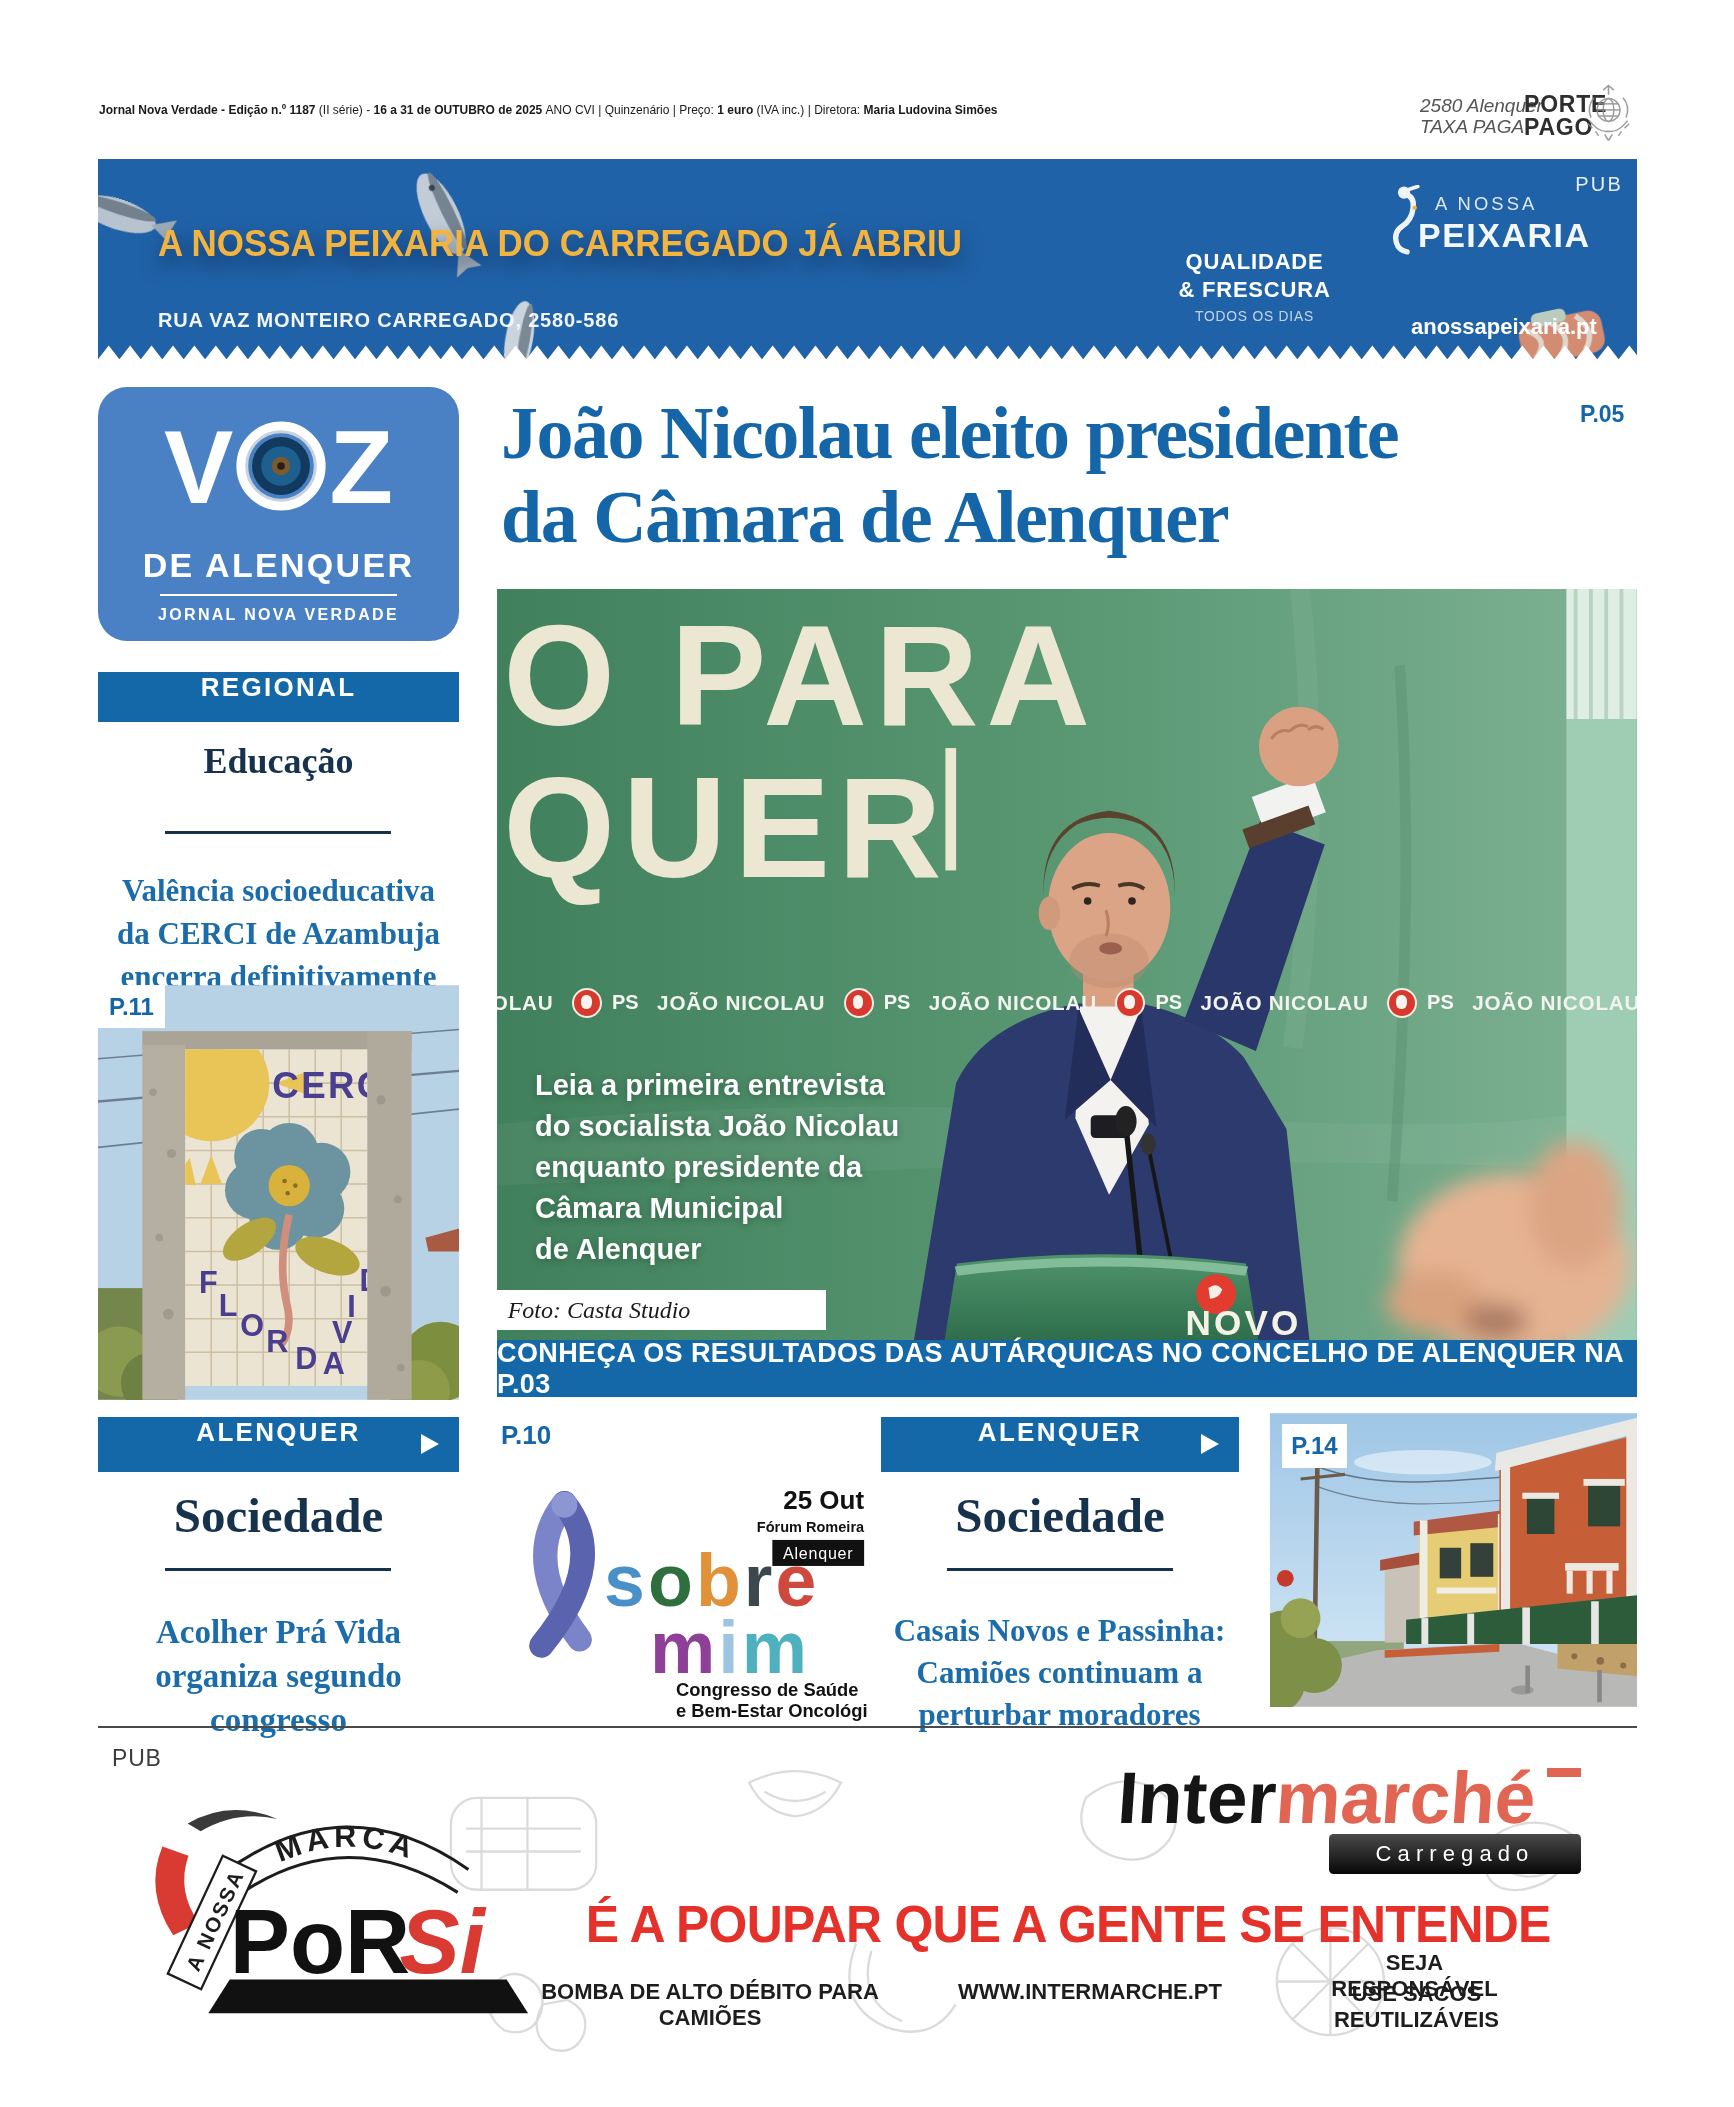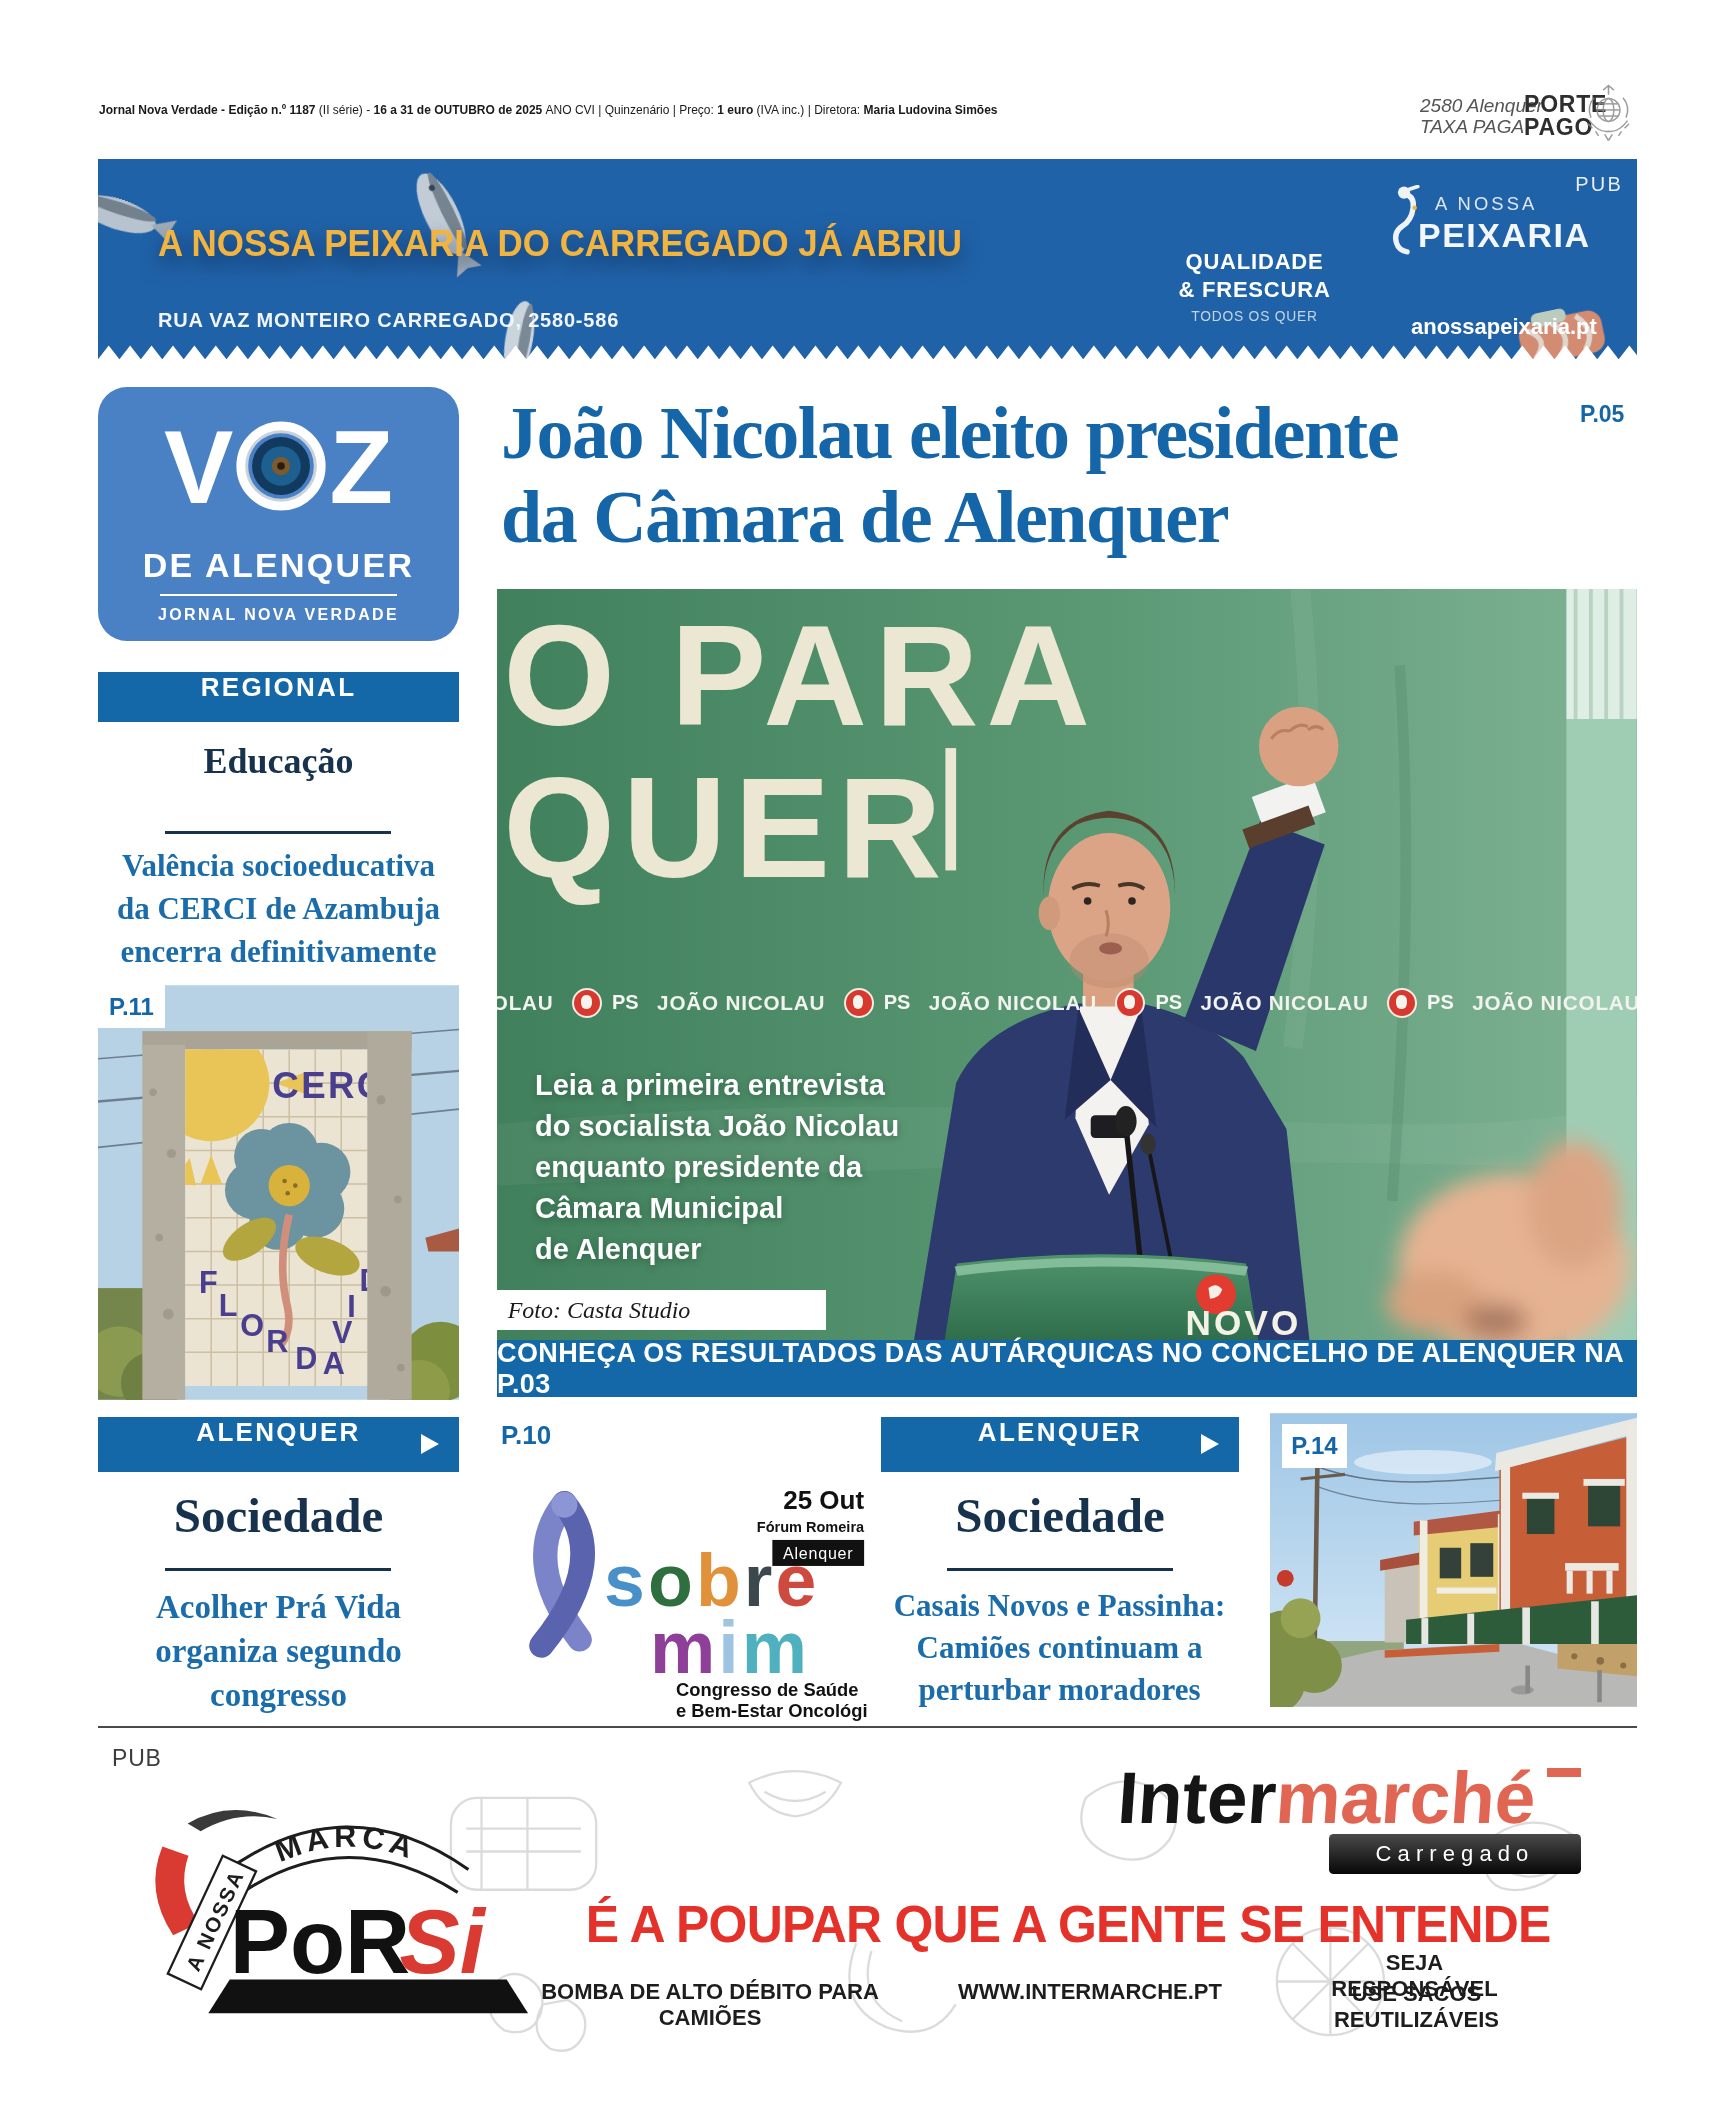--- a/index.html
+++ b/index.html
@@ -69,21 +69,21 @@
   .tri{position:absolute;right:20px;top:50%;margin-top:-10.7px;width:0;height:0;
        border-left:18.4px solid #fff;border-top:10.7px solid transparent;border-bottom:10.7px solid transparent;}
   .sectionname{font-size:36px;font-weight:bold;color:#17324d;}
   .sec-edu{left:98px;top:740px;width:361px;}
   .sec-socL{left:98px;top:1487px;width:361px;font-size:49px;}
   .sec-socR{left:881px;top:1487px;width:358px;font-size:49px;}
   .rule{height:3.1px;background:#17324d;}
   .rule-edu{left:165px;top:831px;width:226px;}
   .rule-socL{left:165px;top:1568px;width:226px;}
   .rule-socR{left:947px;top:1568px;width:226px;}
-  .subhead{font-weight:bold;color:#1b6cab;}
+  .subhead{font-weight:bold;color:#1b6cab;margin-top:25px;}
   .sub-edu{left:98px;top:844px;width:361px;font-size:31px;line-height:43px;}
   .sub-socL{left:98px;top:1585px;width:361px;font-size:33px;line-height:44px;}
   .sub-socR{left:867px;top:1585px;width:385px;font-size:31px;line-height:42px;}
 
   .pagebox{background:#fff;display:flex;align-items:center;justify-content:center;}
   .pagebox span{color:#1566a9;font-weight:bold;font-size:24px;}
   .p11{left:98px;top:985px;width:67px;height:43px;z-index:4;}
   .p14{left:1282px;top:1424px;width:65px;height:44px;z-index:4;}
   .p10{left:501px;top:1420px;font-size:26px;font-weight:bold;color:#1566a9;}
 
@@ -166,21 +166,21 @@
           <rect x="20" y="-10" width="46" height="18" rx="8" fill="#cdd9c2"></rect>
         </g>
       </g>
     </svg>
     <div class="pub">PUB</div>
     <div class="banner-headline">A NOSSA PEIXARIA DO CARREGADO JÁ ABRIU</div>
     <div class="banner-address">RUA VAZ MONTEIRO CARREGADO, 2580-586</div>
     <div class="quality">
       <div class="q1">QUALIDADE</div>
       <div class="q2">&amp; FRESCURA</div>
-      <div class="q3">TODOS OS QUER</div>
+      <div class="q3">TODOS OS DIAS</div>
     </div>
     <div class="seahorse">
       <svg width="43" height="73" viewBox="0 0 56 96">
         <path d="M30 12 Q44 14 42 30 Q40 46 28 54 Q16 62 20 76 Q23 86 34 88" fill="none" stroke="#eef3f8" stroke-width="7" stroke-linecap="round"></path>
         <circle cx="30" cy="10" r="8" fill="#eef3f8"></circle>
         <line x1="36" y1="6" x2="48" y2="2" stroke="#eef3f8" stroke-width="5" stroke-linecap="round"></line>
         <circle cx="44" cy="30" r="3" fill="#f2b43e"></circle>
       </svg>
     </div>
     <div class="brand-nossa">A NOSSA</div>

